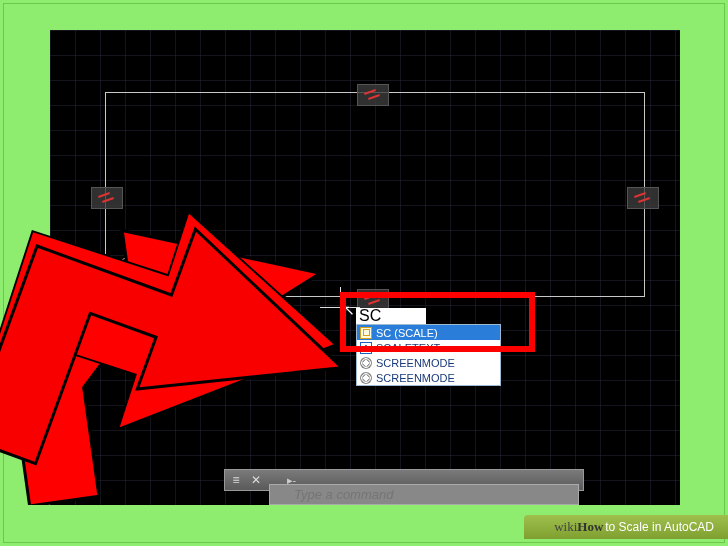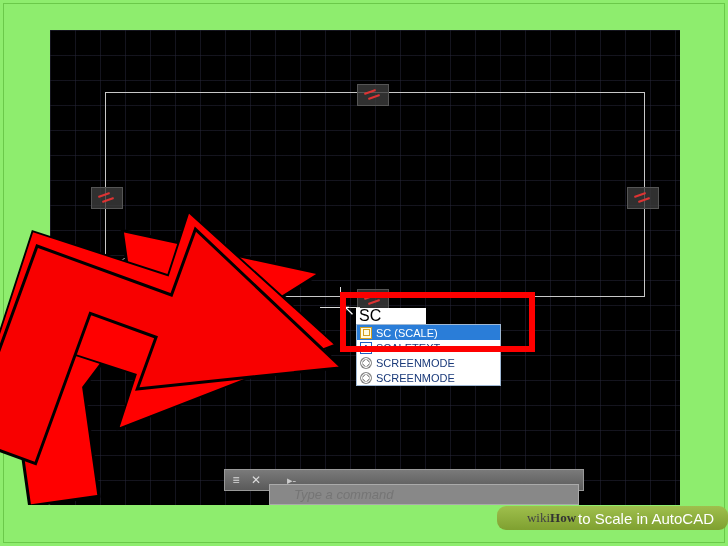--- a/index.html
+++ b/index.html
@@ -205,37 +205,36 @@
   .cmd-prefix {
     position:absolute;
     left: 62px;
     color:#ccc;
     font-size:11px;
     pointer-events:none;
   }
   .caption-bar {
     position: absolute;
     right: 0;
-    bottom: 16px;
+    bottom: 7px;
     height: 24px;
     background: linear-gradient(#9fbf4d, #7fa030);
     display: flex;
     align-items: center;
     padding: 0 14px 0 30px;
     border-top-left-radius: 4px;
-    border-radius: 9px;
   }
   .caption-bar .wiki {
     font-family: Georgia, serif;
     font-size: 13px;
     color: #444;
   }
   .caption-bar .wiki b { color: #333; }
   .caption-bar .title {
-    font-size: 15px;
+    font-size: 12px;
     color: #fff;
     margin-left: 2px;
   }
 </style>
 </head>
 <body>
 
 <div class="frame-border"></div>
 
 <div class="cad-viewport">

